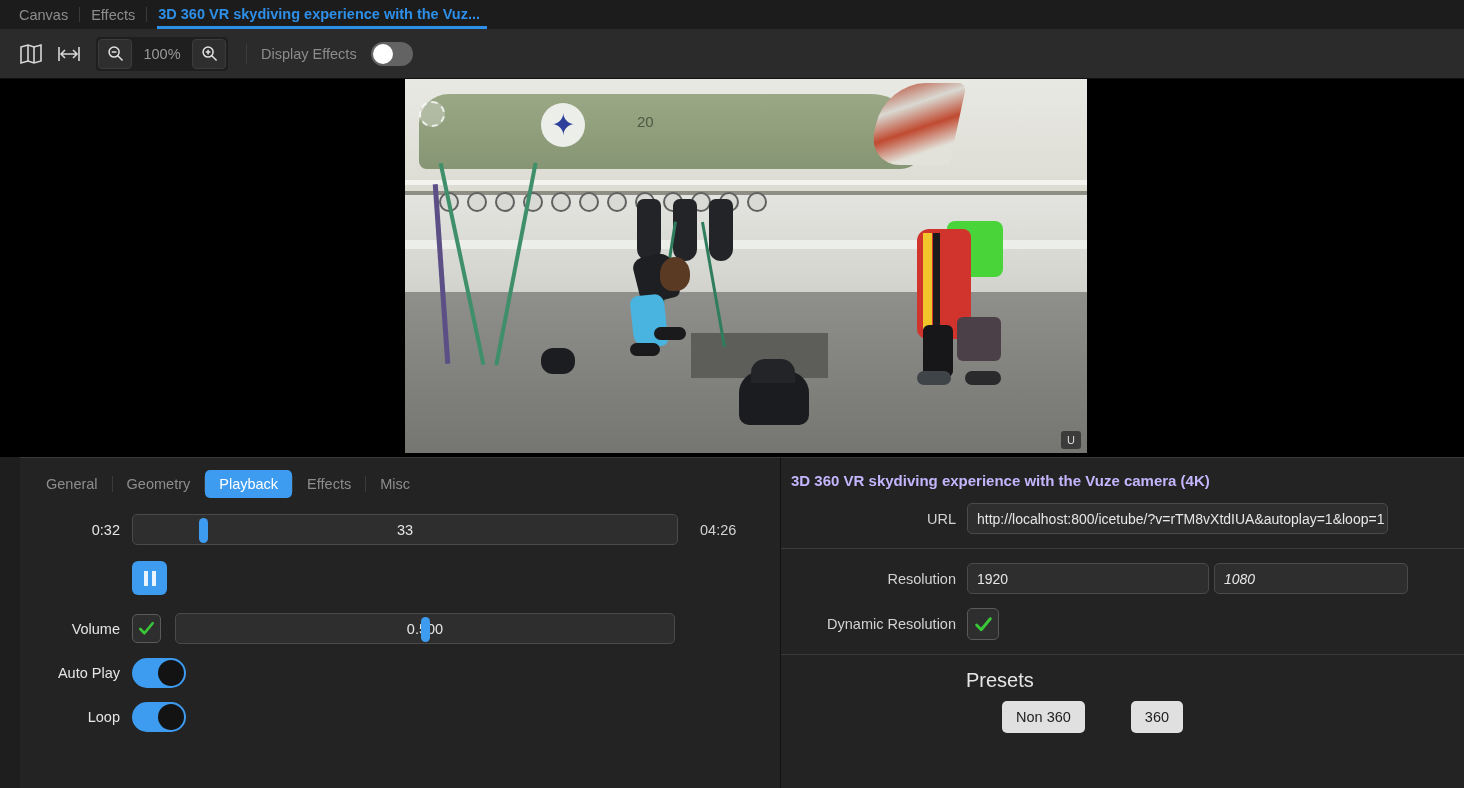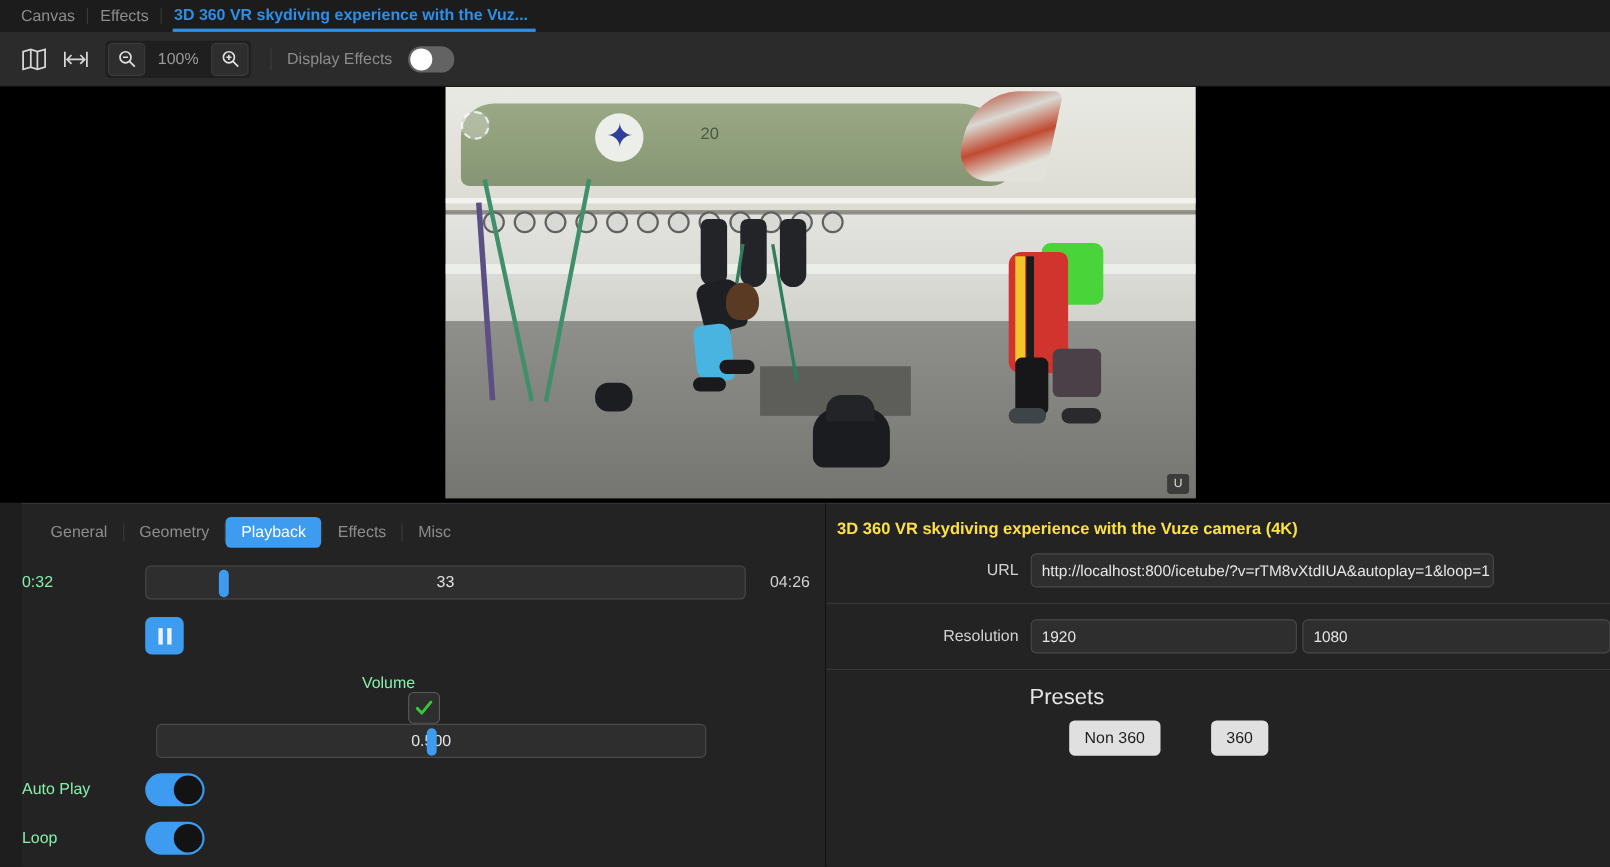--- a/index.html
+++ b/index.html
@@ -238,22 +238,22 @@
   .subtab {
     font-size: 14.5px; color: #8d8d8d;
     padding: 6px 14px; border-radius: 5px;
   }
   .subtab.active { background: #3d9bf0; color: #fff; }
   .subtab-sep { width: 1px; height: 16px; background: #3a3a3a; }
 
   
   .row { display: flex; align-items: center; }
   .rlabel {
-    width: 100px; margin-right: 12px;
-    color: #86efac; font-size: 14.5px;
+    width: 100px; text-align: right; margin-right: 12px;
+    color: #e5e5e5; font-size: 14.5px;
   }
   .track {
     height: 31px; background: #2e2e2e;
     border: 1px solid #4a4a4a; border-radius: 5px;
     position: relative;
     display: flex; align-items: center; justify-content: center;
   }
   .track .tval { color: #e6e6e6; font-size: 14.5px; }
   .thumb {
     position: absolute; top: 3px;
@@ -271,21 +271,21 @@
     width: 29px; height: 29px; border-radius: 5px;
     background: #2e2e2e; border: 1px solid #5a5a5a;
     display:flex; align-items:center; justify-content:center;
     color: #39c639; font-size: 21px; line-height: 1;
   }
   .toggle-sm { width: 54px; height: 30px; border-radius: 15px; background:#3d9bf0; position:relative;}
   .toggle-sm .k { position:absolute; top:2px; right:2px; width:26px; height:26px; border-radius:50%; background:#131313;}
 
   
   .rp-title {
-    color: #fde047; font-size: 15px; font-weight: bold;
+    color: #c4b5fd; font-size: 15px; font-weight: bold;
     padding: 14px 0 12px 10px;
   }
   .rp-sec { border-top: 1px solid #3a3a3a; padding: 14px 0; }
   .rp-row { display:flex; align-items:center; margin-bottom: 14px; }
   .rp-row:last-child { margin-bottom: 0; }
   .rp-label {
     width: 175px; text-align: right; margin-right: 11px;
     color: #d2d2d2; font-size: 14.5px;
   }
   .field {
@@ -432,21 +432,21 @@
     </div>
 
     <div class="row" style="margin-top:16px;">
       <div style="width:112px;"></div>
       <div class="playbtn">
         <i></i>
         <i></i>
       </div>
     </div>
 
-    <div class="row" style="margin-top:18px;flex-direction:column;">
+    <div class="row" style="margin-top:18px;">
       <div class="rlabel" style="width:100px;">Volume</div>
       <div class="chk">
         <svg width="19" height="19" viewBox="0 0 20 20" fill="none" stroke="currentColor" stroke-width="2.8" stroke-linecap="round" stroke-linejoin="round">
           <path d="M3.5 10.5 L7.8 15 L16.5 4.5"></path>
         </svg>
       </div>
       <div class="track" style="width:500px; margin-left:14px;">
         <div class="thumb" style="left:245px;"></div>
         <div class="tval">0.500</div>
       </div>
@@ -474,21 +474,29 @@
       <div class="rp-row">
         <div class="rp-label">URL</div>
         <div class="field" style="width:421px;">http://localhost:800/icetube/?v=rTM8vXtdIUA&amp;autoplay=1&amp;loop=1</div>
       </div>
     </div>
 
     <div class="rp-sec">
       <div class="rp-row">
         <div class="rp-label">Resolution</div>
         <div class="field" style="width:242px;">1920</div>
-        <div class="field" style="width:280px; margin-left:5px;">1080</div>
+        <div class="field" style="width:194px; margin-left:5px;font-style:italic;">1080</div>
+      </div>
+      <div class="rp-row">
+        <div class="rp-label">Dynamic Resolution</div>
+        <div class="chk" style="width:32px;height:32px;">
+          <svg width="21" height="21" viewBox="0 0 20 20" fill="none" stroke="currentColor" stroke-width="2.8" stroke-linecap="round" stroke-linejoin="round">
+            <path d="M3.5 10.5 L7.8 15 L16.5 4.5"></path>
+          </svg>
+        </div>
       </div>
     </div>
 
     <div class="rp-sec">
       <div class="presets-label">Presets</div>
       <div class="preset-btns">
         <div class="preset-btn">Non 360</div>
         <div class="preset-btn">360</div>
       </div>
     </div>

